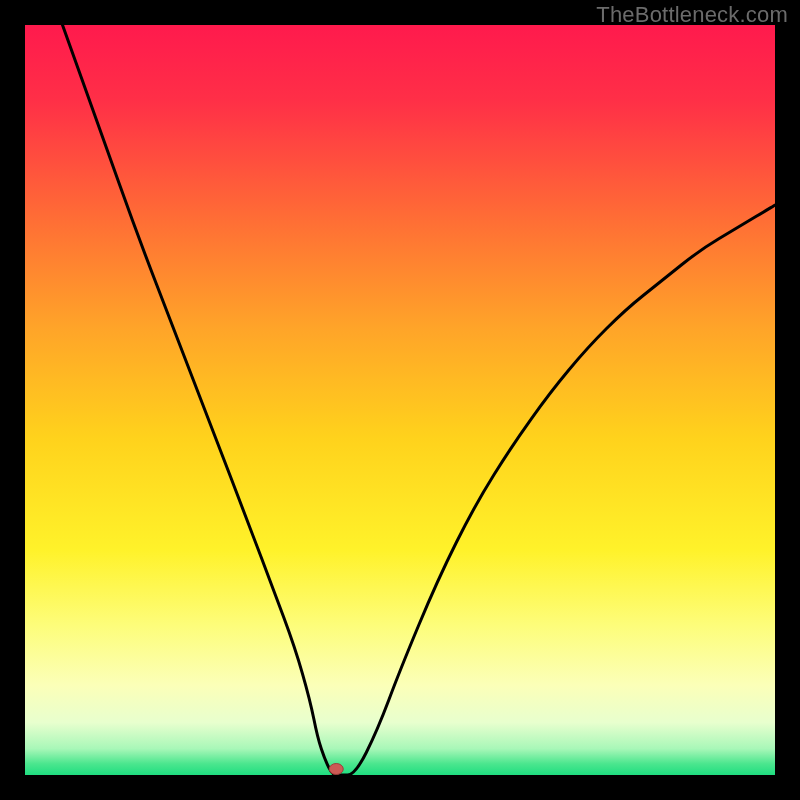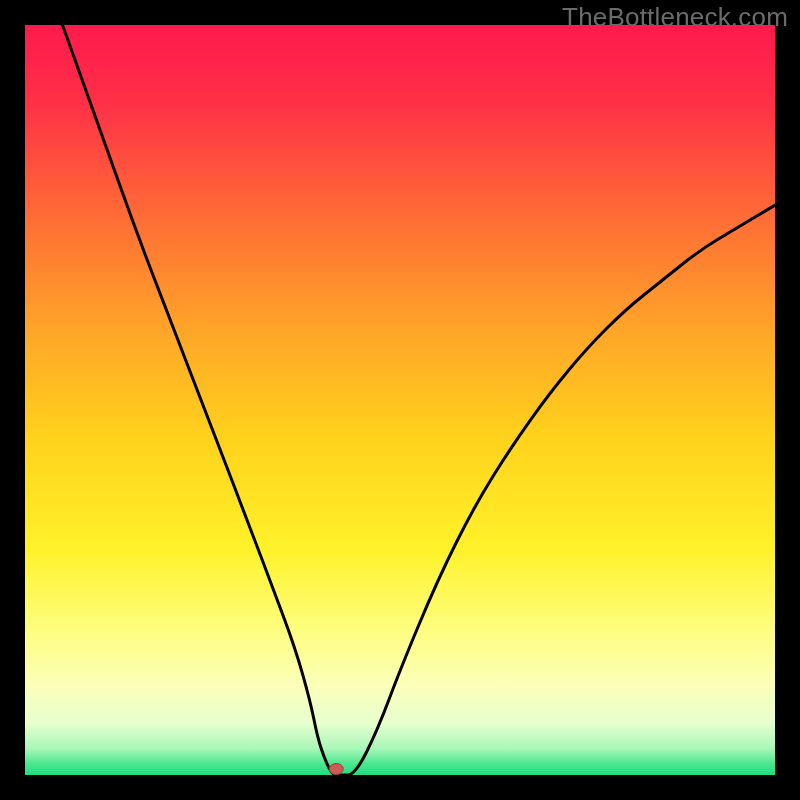--- a/index.html
+++ b/index.html
@@ -21,21 +21,21 @@
     position: absolute;
     left: 25px;
     top: 25px;
     width: 750px;
     height: 750px;
   }
   .watermark {
     position: absolute;
     top: 2px;
     right: 12px;
-    font-size: 26px;
+    font-size: 22px;
     font-weight: 500;
     color: #6b6b6b;
     letter-spacing: 0.2px;
     user-select: none;
   }
 </style>
 </head>
 <body>
 
 <div class="frame">

